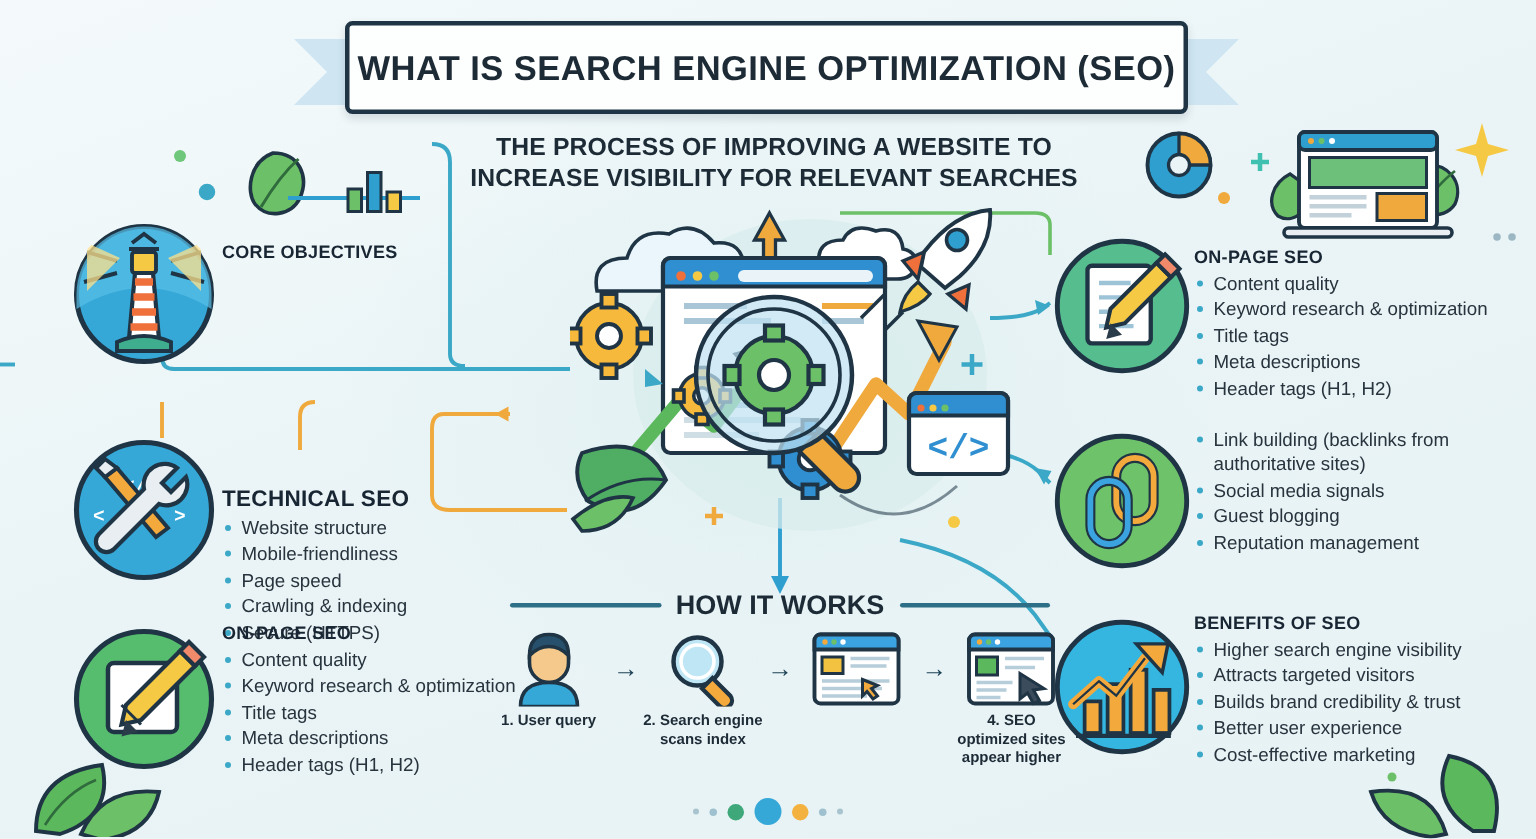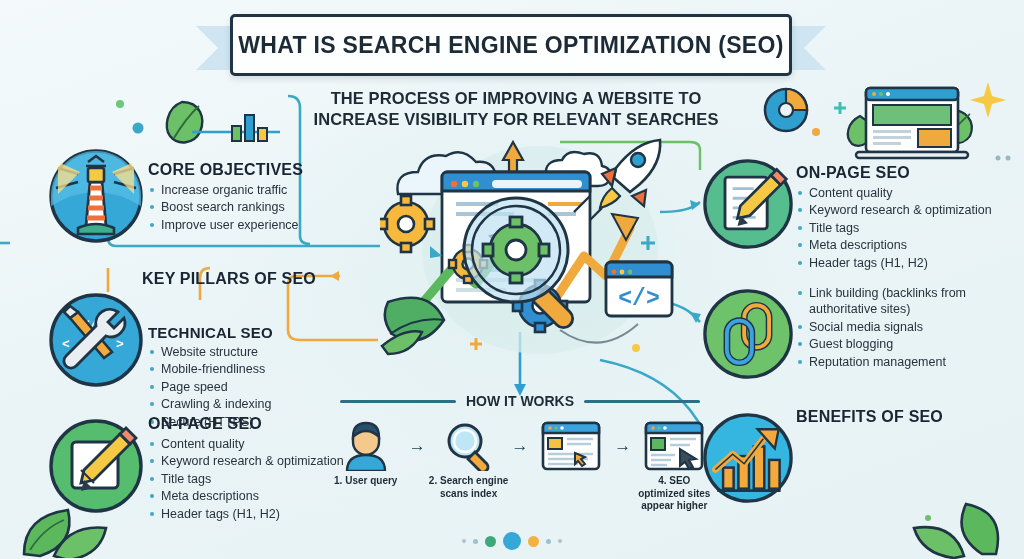--- a/index.html
+++ b/index.html
@@ -34,38 +34,38 @@
     font-size:23px;font-weight:bold;letter-spacing:.3px;color:#1d2b36;white-space:nowrap;
   }
 
   
   #subtitle{left:306px;top:88px;width:420px;text-align:center;}
   #subtitle div{
     font-size:16.5px;font-weight:bold;color:#1d2b36;line-height:21px;letter-spacing:.1px;
   }
 
   
-  .sec-title{font-size:16px;font-weight:bold;color:#182533;letter-spacing:.2px;margin-bottom:3px;}
+  .sec-title{font-size:12px;font-weight:bold;color:#182533;letter-spacing:.2px;margin-bottom:3px;}
   .sec-title.sub{font-size:15px;}
   ul.blist{list-style:none;margin:0;padding:0;}
   ul.blist li{
     position:relative;padding-left:13px;font-size:12.5px;color:#27333d;line-height:16.4px;margin-bottom:1px;
   }
   ul.blist li::before{
     content:"";position:absolute;left:2px;top:6px;width:4px;height:4px;border-radius:50%;background:#3aa8c6;
   }
   ul.blist li .cont{display:block;padding-left:0;}
 
   
   .badge{border-radius:50%;border:3px solid #1f3545;position:absolute;overflow:hidden;}
 
   
   #hiw-head{left:340px;top:393px;width:360px;display:flex;align-items:center;gap:10px;}
   #hiw-head .rule{flex:1;height:3px;background:#2d6f86;border-radius:2px;}
-  #hiw-head .txt{font-size:14px;font-weight:bold;color:#1d2b36;white-space:nowrap;}
+  #hiw-head .txt{font-size:18px;font-weight:bold;color:#1d2b36;white-space:nowrap;}
   #steps{left:325px;top:420px;width:390px;display:flex;align-items:flex-start;}
   .step{width:84px;text-align:center;}
   .step .ic{height:52px;display:flex;align-items:center;justify-content:center;}
   .step .cap{font-size:10px;color:#1d2b36;font-weight:bold;line-height:12.6px;margin-top:3px;}
   .arw{width:22px;height:52px;display:flex;align-items:center;justify-content:center;
        font-size:17px;color:#1d4356;font-weight:bold;}
 
   
   #dots{left:452px;top:532px;width:120px;display:flex;align-items:center;justify-content:center;gap:7px;}
   .dt{border-radius:50%;}
@@ -273,30 +273,22 @@
     <path d="M32 24 L10 14 L10 46 Z" fill="#ffe08a" opacity=".75"></path>
     <path d="M64 24 L86 14 L86 46 Z" fill="#ffe08a" opacity=".75"></path>
     <path d="M38 78 L42 34 h12 l4 44 Z" fill="#ffffff" stroke="#1f3545" stroke-width="2.8"></path>
     <path d="M42 40 h12 M41 50 h14 M40 60 h16 M39 70 h18" stroke="#f0703c" stroke-width="5"></path>
     <rect x="40" y="20" width="16" height="14" rx="2" fill="#f6c945" stroke="#1f3545" stroke-width="2.6"></rect>
     <path d="M38 18 h20 M40 14 l8 -6 l8 6" stroke="#1f3545" stroke-width="2.6" fill="none"></path>
     <path d="M30 80 q18 -8 36 0 v6 H30 Z" fill="#3fae8e" stroke="#1f3545" stroke-width="2.6"></path>
   </svg>
   <div class="abs" style="left:148px;top:161px;width:210px;">
     <div class="sec-title">CORE OBJECTIVES</div>
-    <ul class="blist">
-      <li>Increase organic traffic</li>
-      <li>Boost search rankings</li>
-      <li>Improve user experience</li>
-    </ul>
-  </div>
-
-  <div class="abs" style="left:142px;top:270px;width:210px;">
-    <div class="sec-title">KEY PILLARS OF SEO</div>
-  </div>
+  </div>
+
   <svg class="abs" style="left:48px;top:292px;width:96px;height:96px;" viewBox="0 0 96 96">
     <circle cx="48" cy="48" r="45" fill="#35a8d8" stroke="#1f3545" stroke-width="3.4"></circle>
     <circle cx="48" cy="48" r="45" fill="url(#gradb)" opacity=".0"></circle>
     <text x="34" y="36" font-family="'Liberation Mono',monospace" font-size="13" fill="#ffffff" font-weight="bold">&lt;/&gt;</text>
     <text x="14" y="56" font-family="'Liberation Mono',monospace" font-size="13" fill="#ffffff" font-weight="bold">&lt;</text>
     <text x="68" y="56" font-family="'Liberation Mono',monospace" font-size="13" fill="#ffffff" font-weight="bold">&gt;</text>
     <g>
       <path d="M22 26 l8 -6 l34 40 l-8 6 Z" fill="#f3a93c" stroke="#1f3545" stroke-width="2.6"></path>
       <path d="M22 26 l-6 -6 l6 -6 l8 6 Z" fill="#e8eef1" stroke="#1f3545" stroke-width="2.6"></path>
     </g>
@@ -386,20 +378,27 @@
     <rect x="38" y="46" width="11" height="34" fill="#f3a93c" stroke="#1f3545" stroke-width="2.6"></rect>
     <rect x="54" y="36" width="11" height="44" fill="#f3a93c" stroke="#1f3545" stroke-width="2.6"></rect>
     <rect x="70" y="50" width="11" height="30" fill="#f3a93c" stroke="#1f3545" stroke-width="2.6"></rect>
     <path d="M14 60 l18 -16 l12 10 l20 -26" stroke="#f3a93c" stroke-width="7" fill="none" stroke-linecap="round" stroke-linejoin="round"></path>
     <path d="M14 60 l18 -16 l12 10 l20 -26" stroke="#1f3545" stroke-width="1.6" fill="none"></path>
     <path d="M58 18 l22 0 l-4 20 Z" fill="#f3a93c" stroke="#1f3545" stroke-width="2.4"></path>
     <path d="M16 82 h66" stroke="#1f3545" stroke-width="3"></path>
   </svg>
   <div class="abs" style="left:796px;top:408px;width:215px;">
     <div class="sec-title">BENEFITS OF SEO</div>
+    <ul class="blist">
+      <li>Higher search engine visibility</li>
+      <li>Attracts targeted visitors</li>
+      <li>Builds brand credibility &amp; trust</li>
+      <li>Better user experience</li>
+      <li>Cost-effective marketing</li>
+    </ul>
   </div>
 
   <div id="hiw-head" class="abs">
     <div class="rule"></div>
     <div class="txt">HOW IT WORKS</div>
     <div class="rule"></div>
   </div>
 
   <div id="steps" class="abs">
     <div class="step">

